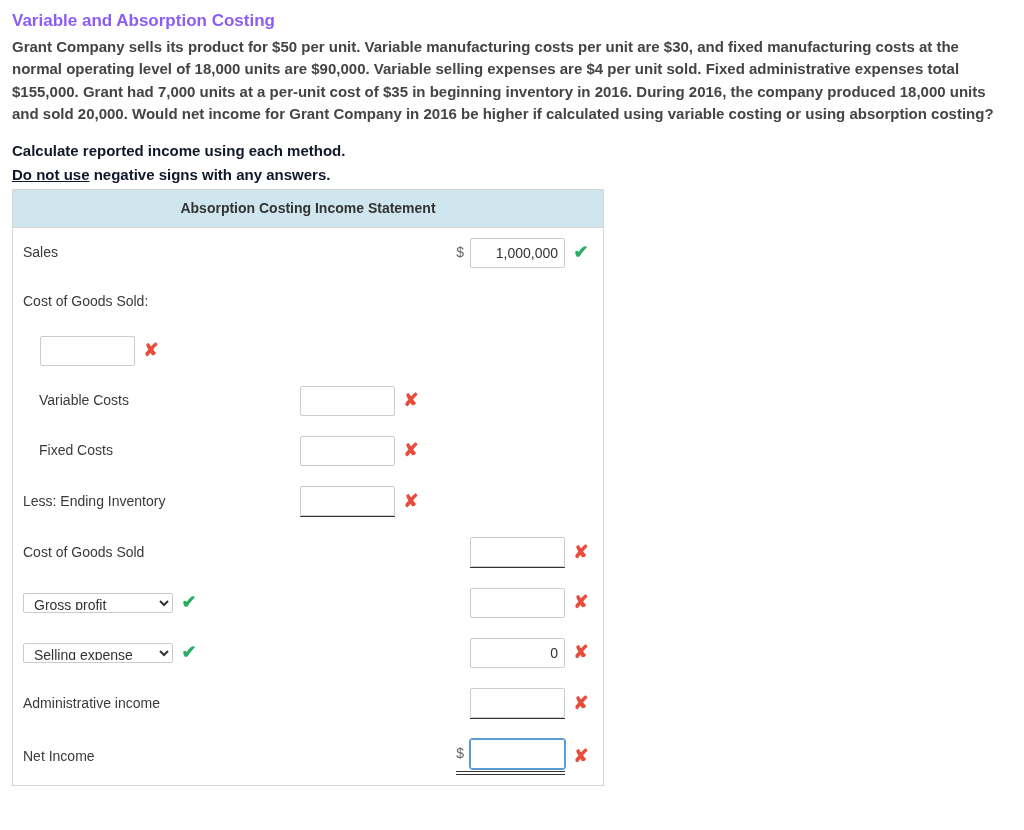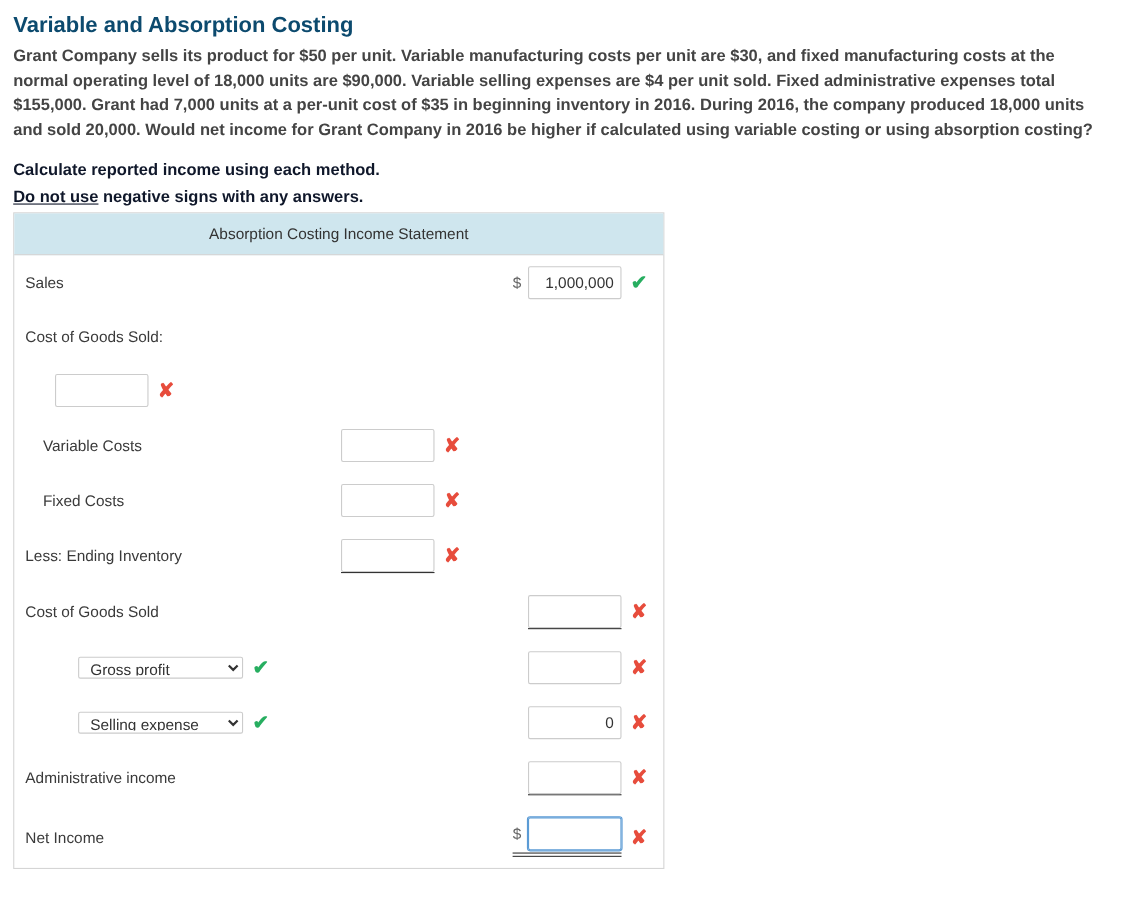--- a/index.html
+++ b/index.html
@@ -6,22 +6,22 @@
     body {
       font-family: "Segoe UI", Arial, sans-serif;
       font-size: 15px;
       color: #3a3a3a;
       background: #fff;
       padding: 8px 12px;
       line-height: 1.5;
     }
     .title {
       font-weight: bold;
-      color: #0c4a6e;
-      font-size: 20px;
+      color: #8b5cf6;
+      font-size: 17px;
       margin-bottom: 2px;
     }
     .problem-text {
       color: #444;
       margin-bottom: 14px;
       font-weight: bold;
     }
     .instructions {
       color: #0f172a;
       margin-bottom: 2px;
@@ -29,21 +29,21 @@
     }
     .underline { text-decoration: underline; }
     .table-container {
       border: 1px solid #d5d5d5;
       width: 592px;
       background: #fff;
     }
     .table-header {
       background: #cfe6ee;
       text-align: center;
-      font-weight: normal;
+      font-weight: bold;
       padding: 8px 0;
       font-size: 14px;
       color: #333;
       border-bottom: 1px solid #d5d5d5;
     }
     .trow {
       display: flex;
       padding: 10px 10px;
       min-height: 48px;
     }
@@ -61,21 +61,21 @@
       align-items: center;
       justify-content: flex-end;
     }
     .col-wide {
       width: 170px;
       display: flex;
       align-items: center;
       justify-content: flex-end;
     }
     input.num {
-      width: 85px;
+      width: 95px;
       height: 30px;
       border: 1px solid #ccc;
       border-radius: 2px;
       text-align: right;
       padding: 3px 6px;
       font-size: 14px;
       color: #333;
     }
     .dollar {
       color: #666;
@@ -106,21 +106,20 @@
     }
     select.dd {
       width: 150px;
       height: 20px;
       border: 1px solid #ccc;
       border-radius: 2px;
       padding: 2px 6px;
       font-size: 14px;
       color: #333;
       background: #fff;
-      margin-left: 48px;
     }
     .input-wrap {
       display: inline-flex;
       align-items: center;
     }
     .line-wrap {
       display: inline-block;
     }
   </style>
 </head>

